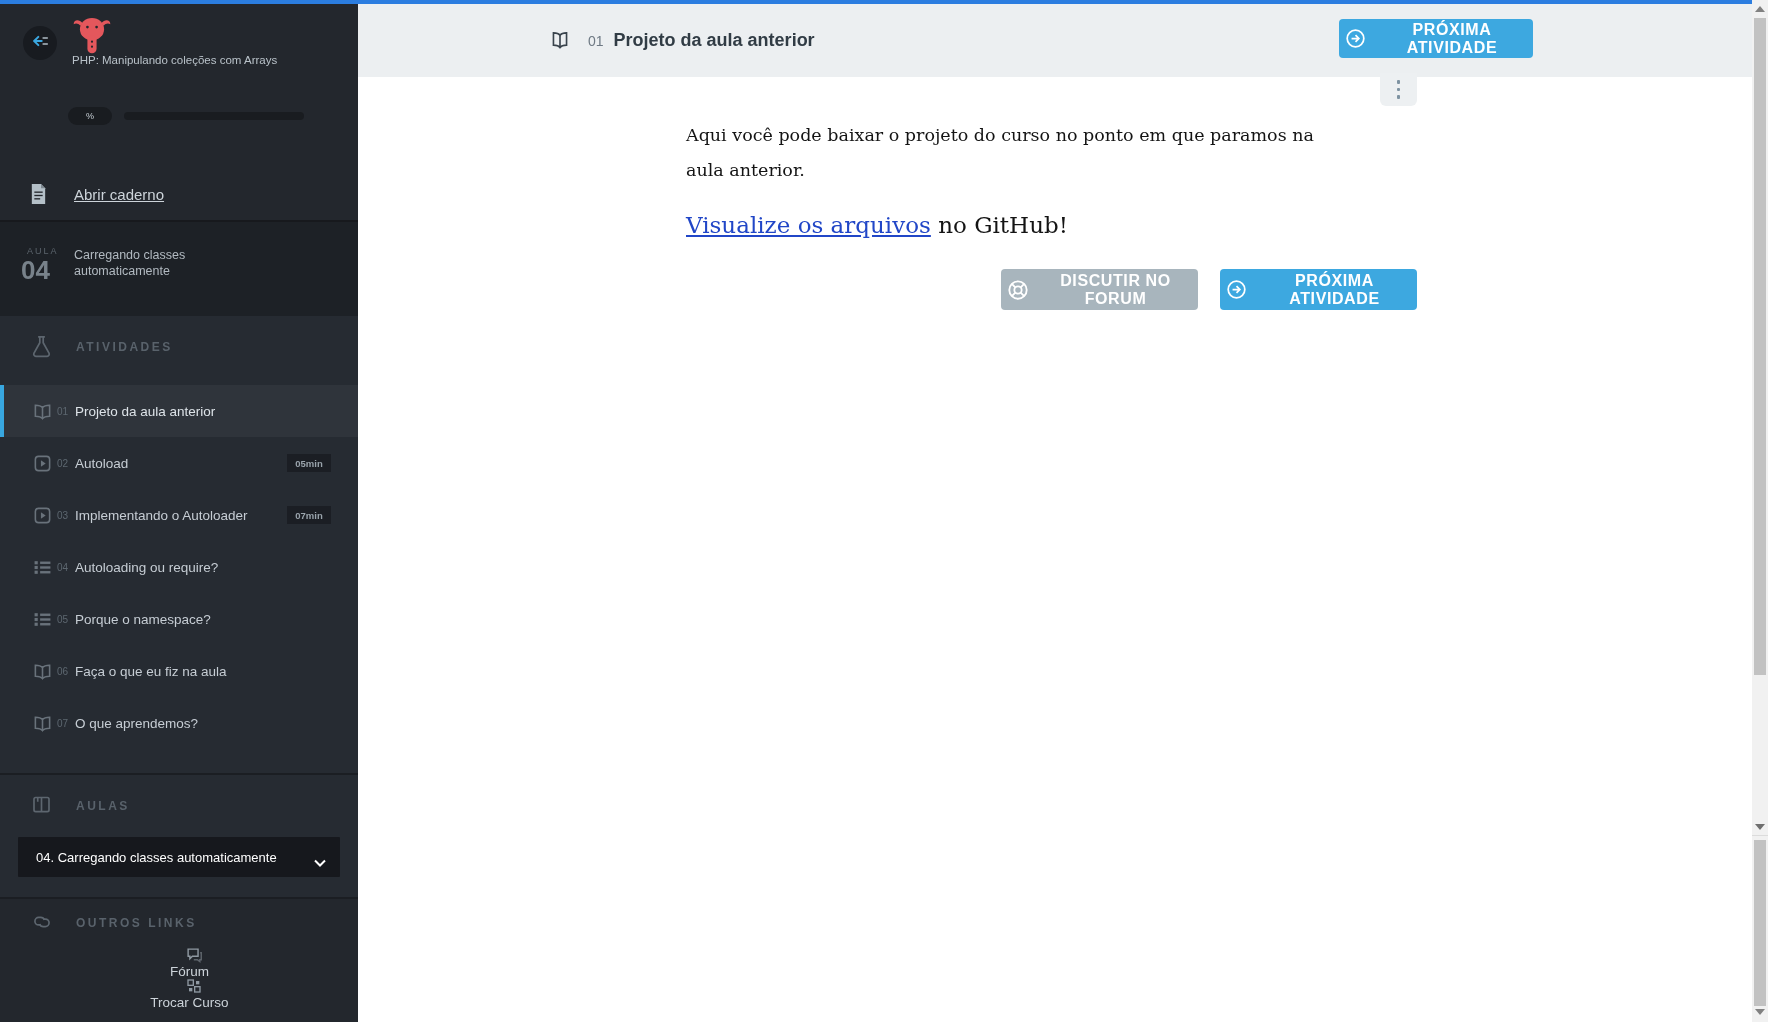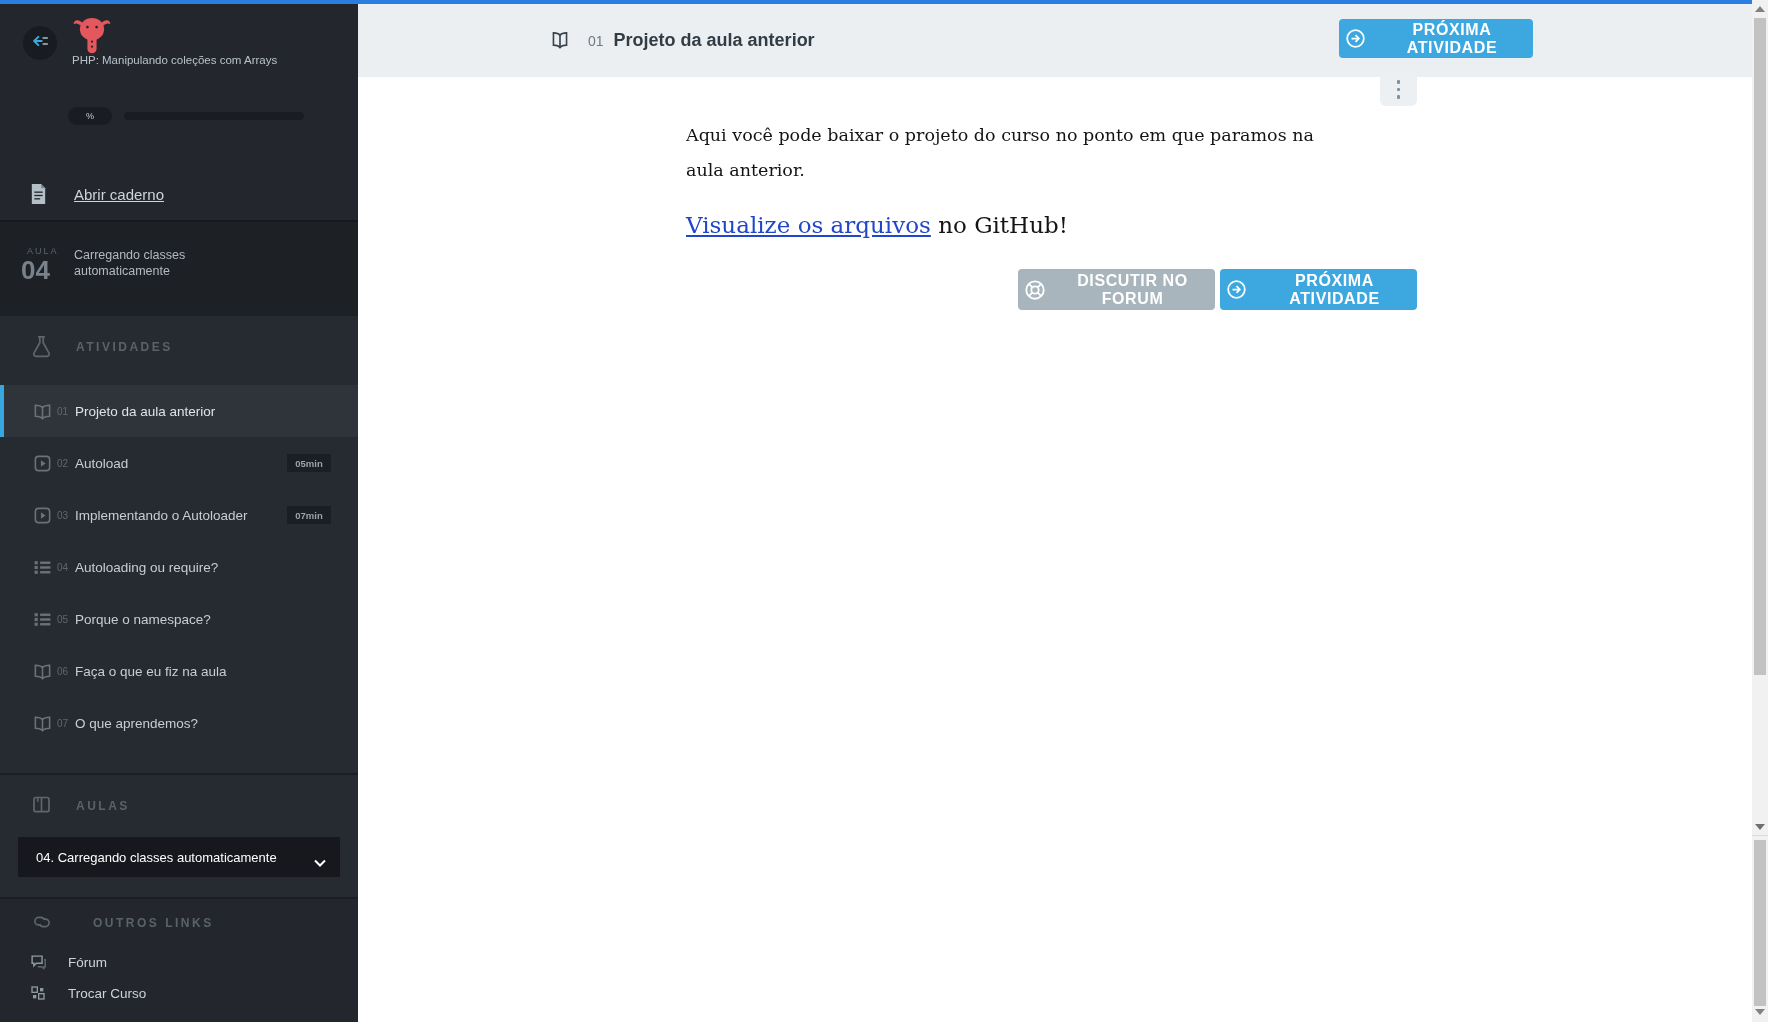--- a/index.html
+++ b/index.html
@@ -38,22 +38,22 @@
   .act-label{margin-left:3px;font-size:13.5px;color:#c6cdd4;}
   .act-row.active .act-label{color:#dde3e8;}
   .act-badge{margin-left:auto;margin-right:27px;width:44px;height:18px;background:#1b1e24;
              color:#99a3ab;font-size:9.5px;font-weight:bold;display:flex;align-items:center;justify-content:center;}
   .lessons-sec{position:absolute;left:0;top:773px;width:358px;height:124px;background:#262b32;border-top:2px solid #1b1e23;}
   .lesson-select{position:absolute;left:18px;top:62px;width:322px;height:40px;background:#16181d;border-radius:1px;
                  display:flex;align-items:center;cursor:pointer;}
   .lesson-select .sel-text{margin-left:18px;font-size:13px;color:#fff;}
   .lesson-select .sel-chevron{margin-left:auto;margin-right:14px;width:12px;height:8px;color:#fff;}
   .links-sec{position:absolute;left:0;top:897px;width:358px;height:125px;background:#23272d;border-top:2px solid #1b1e23;}
-  .links-sec .sec-header{height:48px;gap:17px;}
-  .link-row{display:flex;align-items:center;height:31px;cursor:pointer;}
+  .links-sec .sec-header{height:48px;}
+  .link-row{display:flex;align-items:center;height:31px;cursor:pointer;flex-direction:column;}
   .link-row .lk-icon{margin-left:30px;width:17px;height:17px;color:#8f99a2;}
   .link-row .lk-label{margin-left:21px;font-size:13.5px;color:#ccd3d9;}
   
   .main{position:absolute;left:358px;top:0;width:1394px;height:1022px;background:#fff;}
   .main-header{position:absolute;left:0;top:4px;width:1394px;height:73px;background:#eceff1;
                display:flex;align-items:center;}
   .mh-book{margin-left:192px;width:20px;height:18px;color:#39434c;}
   .mh-num{margin-left:18px;font-size:14px;color:#6e7984;}
   .mh-title{margin-left:10px;font-size:18px;font-weight:bold;color:#313c45;}
   .btn{display:flex;align-items:center;justify-content:center;border:none;border-radius:4px;cursor:pointer;
@@ -64,21 +64,21 @@
   .mh-next{position:absolute;left:981px;top:15px;width:194px;height:39px;}
   .dots-box{position:absolute;left:1022px;top:73px;width:37px;height:33px;background:#edf0f2;
             border-radius:0 0 6px 6px;display:flex;flex-direction:column;align-items:center;
             justify-content:center;gap:4px;cursor:pointer;}
   .dot{width:3.5px;height:3.5px;border-radius:1px;background:#7e93a2;}
   .content{position:absolute;left:328px;top:77px;width:731px;}
   .paragraph{margin:41px 0 0 0;width:640px;font-family:"DejaVu Serif",serif;font-size:17.5px;
              line-height:35px;color:#141414;}
   .link-line{margin:24px 0 0 0;font-family:"DejaVu Serif",serif;font-size:23px;color:#141414;}
   .link-line a{color:#2146c7;text-decoration:underline;cursor:pointer;}
-  .btn-row{margin-top:31px;display:flex;justify-content:flex-end;gap:5px;}
+  .btn-row{margin-top:31px;display:flex;justify-content:flex-end;gap:22px;}
   .btn-forum{width:197px;height:41px;}
   .btn-next2{width:197px;height:41px;}
   
   .scrollbar{position:absolute;left:1752px;top:0;width:16px;height:1022px;background:#f1f1f1;z-index:40;}
   .sb-thumb1{position:absolute;left:2px;top:18px;width:12px;height:657px;background:#c2c2c2;cursor:pointer;}
   .sb-thumb2{position:absolute;left:2px;top:840px;width:12px;height:166px;background:#c2c2c2;cursor:pointer;}
   .tri-up{position:absolute;left:3px;top:6px;width:0;height:0;cursor:pointer;
           border-left:5px solid transparent;border-right:5px solid transparent;border-bottom:6px solid #818181;}
   .tri-down1{position:absolute;left:3px;top:824px;width:0;height:0;cursor:pointer;
           border-left:5px solid transparent;border-right:5px solid transparent;border-top:6px solid #6f6f6f;}

